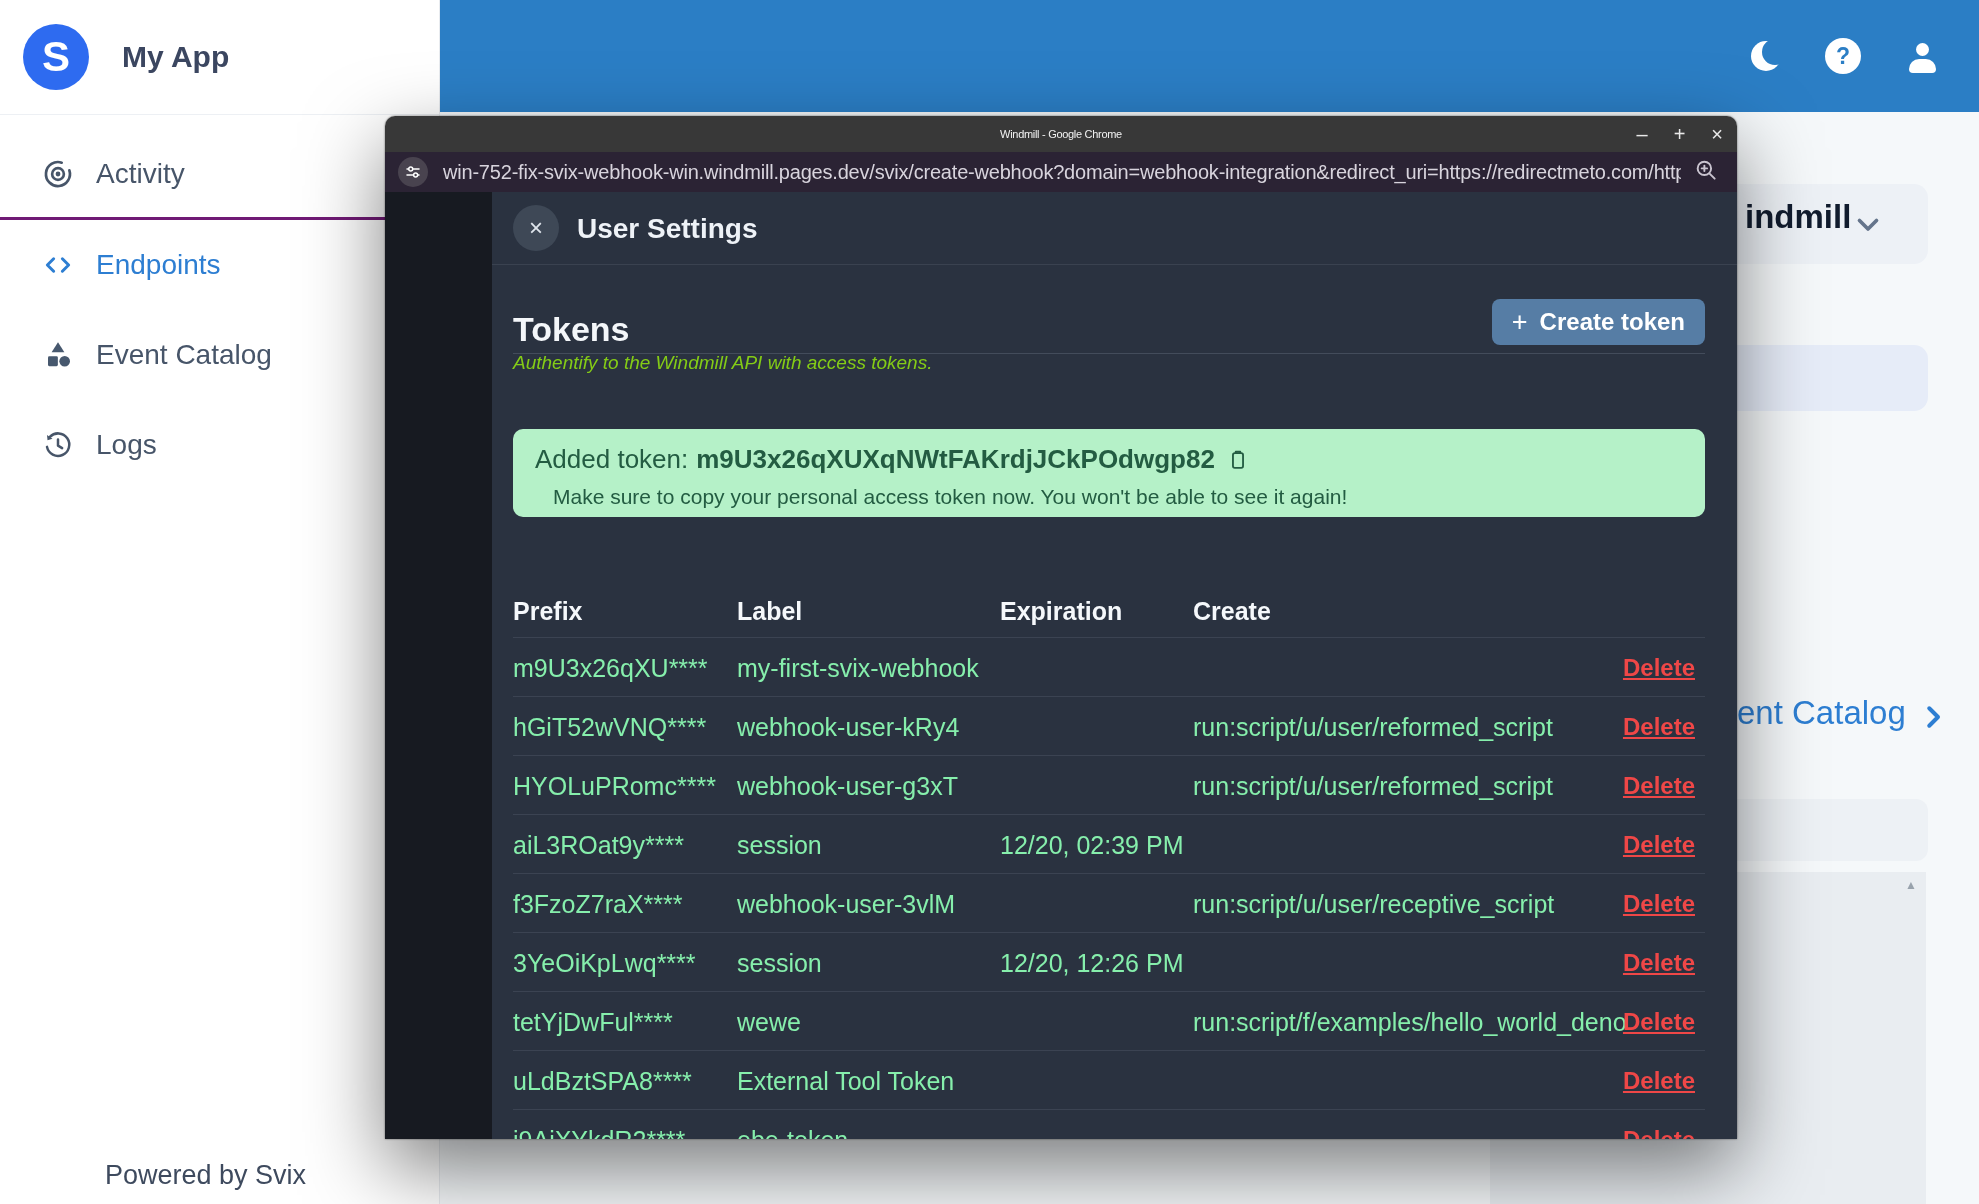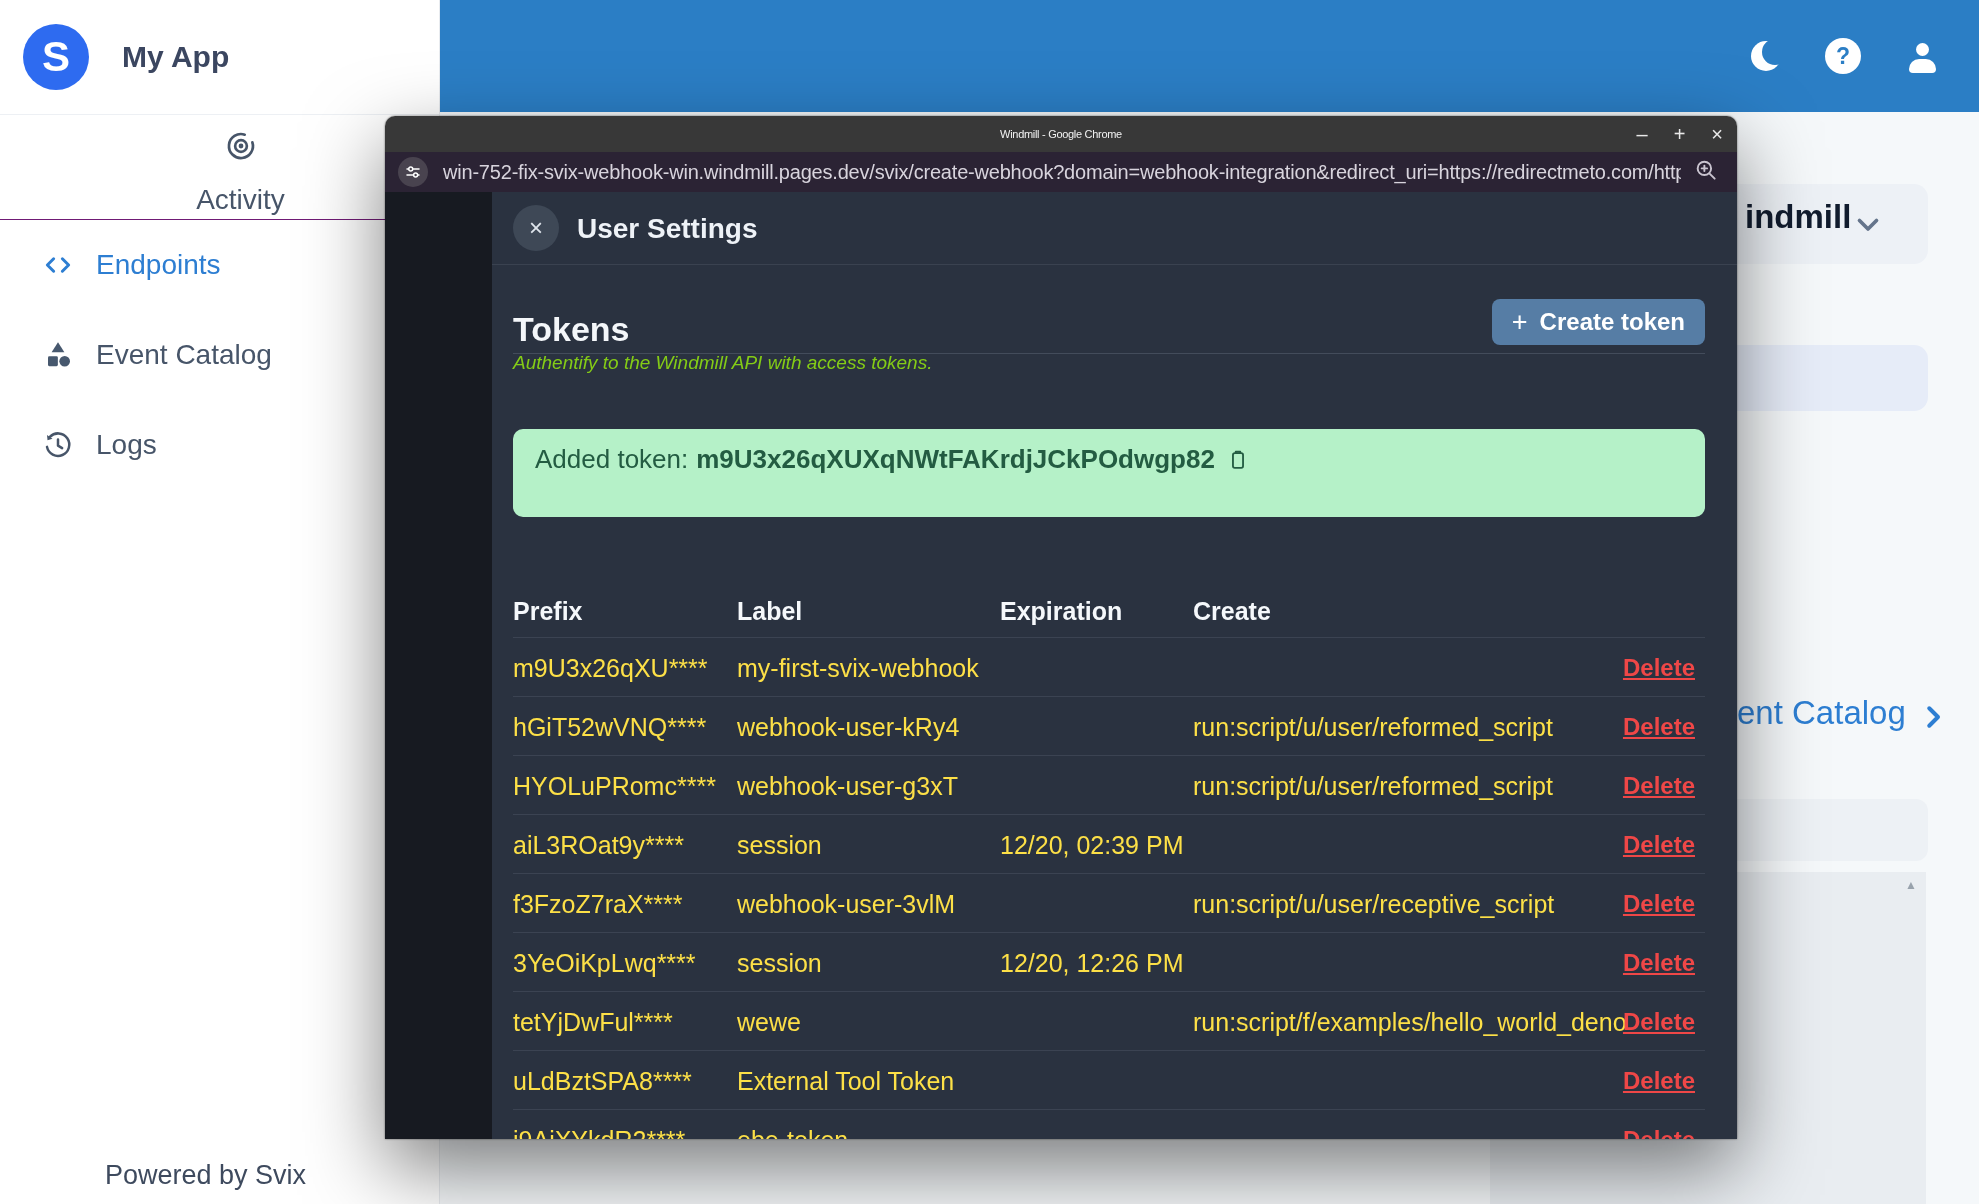--- a/index.html
+++ b/index.html
@@ -20,21 +20,21 @@
   
   .sidebar { position:absolute; left:0; top:0; width:440px; height:1204px; background:#fff;
              border-right:1px solid #e8ebef; z-index:2; }
   .side-head { height:115px; border-bottom:1px solid #edf0f4; display:flex; align-items:center; padding-left:23px; }
   .logo { width:66px; height:66px; border-radius:50%; background:#2e6bf0; color:#fff; display:flex;
           align-items:center; justify-content:center; font-size:42px; font-weight:800; }
   .side-title { margin-left:33px; font-size:30px; font-weight:700; color:#3b4660; }
   .nav { margin-top:15px; }
   .nav-item { height:90px; display:flex; align-items:center; padding-left:42px; gap:22px;
               font-size:28px; color:#475569; cursor:pointer; }
-  .nav-item.first { border-bottom:1px solid #701a75;flex-direction:column; }
+  .nav-item.first { border-bottom:3px solid #701a75; }
   .nav-item.active { color:#2d7ed2; }
   .nav-ic { width:32px; height:32px; display:flex; align-items:center; justify-content:center; }
   .powered { position:absolute; left:105px; top:1160px; font-size:27px; color:#3e4a5e; font-weight:500; }
 
   
   .ws-chip { position:absolute; left:1490px; top:184px; width:438px; height:80px; background:#edf1f6; border-radius:14px; }
   .ws-text { position:absolute; left:1745px; top:198px; font-size:33px; font-weight:600; color:#111c2e; z-index:1; }
   .ws-chev { position:absolute; left:1851px; top:207px; z-index:1; }
   .bg-box1 { position:absolute; left:1490px; top:345px; width:438px; height:66px; background:#e6ecf8; border-radius:14px; }
   .catalog-link { position:absolute; left:1737px; top:694px; display:flex; align-items:flex-end; gap:12px;
@@ -78,21 +78,21 @@
            border-radius:10px; color:#235c42; }
   .alert-l1 { margin:15px 0 0 22px; font-size:26px; display:flex; align-items:center; }
   .alert-token { font-weight:700; margin-left:8px; }
   .clip-ic { margin-left:12px; cursor:pointer; display:inline-flex; }
   .alert-l2 { margin:10px 0 0 40px; font-size:21px; }
 
   .thead { position:absolute; left:21px; right:32px; top:393px; height:52px; }
   .thead span { position:absolute; top:12px; font-size:25px; font-weight:700; color:#f5f8fb; }
   .rows { position:absolute; left:21px; right:32px; top:445px; }
   .trow { position:relative; height:59px; border-top:1px solid rgba(151,163,180,.16); }
-  .trow span { position:absolute; top:16px; font-size:25px; color:#fde047; white-space:nowrap; }
+  .trow span { position:absolute; top:16px; font-size:25px; color:#86efac; white-space:nowrap; }
   .c-prefix { left:0; }   .c-label { left:224px; }  .c-exp { left:487px; }  .c-scopes { left:680px; }
   .c-del { left:auto; right:10px; color:#ef4747 !important; font-weight:700; font-size:24px !important;
            text-decoration:underline; cursor:pointer; }
 </style>
 </head>
 <body>
 
 <div id="screen">
 
   <div class="blue-bar"></div>
@@ -220,20 +220,21 @@
           <div class="alert-l1">
             <span>Added token:</span>
             <span class="alert-token">m9U3x26qXUXqNWtFAKrdjJCkPOdwgp82</span>
             <span class="clip-ic">
               <svg width="22" height="24" viewBox="0 0 24 24" fill="none" stroke="#235c42" stroke-width="2" stroke-linejoin="round">
                 <rect x="6.5" y="4.5" width="11" height="16" rx="2"></rect>
                   <path d="M9.5 4.5 V3 h5 v1.5"></path>
               </svg>
             </span>
           </div>
+          <div class="alert-l2">Make sure to copy your personal access token now. You won't be able to see it again!</div>
         </div>
 
         <div class="thead">
           <span class="c-prefix">Prefix</span>
           <span class="c-label">Label</span>
           <span class="c-exp">Expiration</span>
           <span class="c-scopes">Create</span>
         </div>
 
         <div class="rows" id="token-rows">

